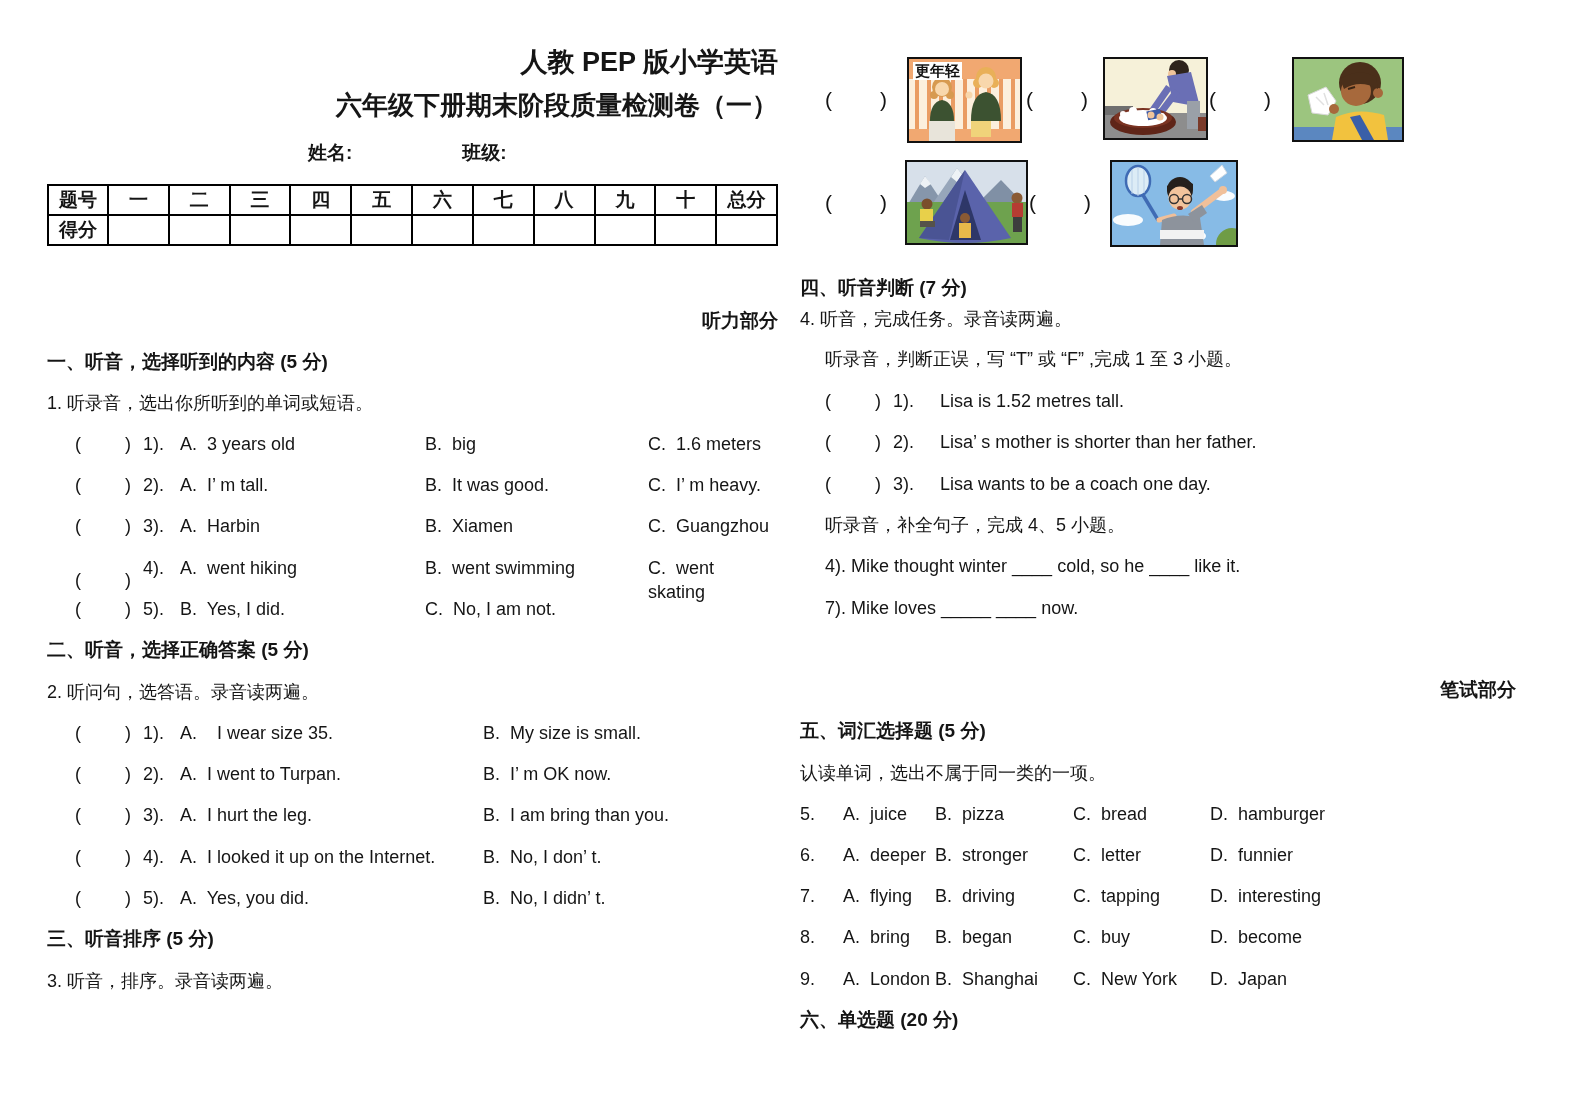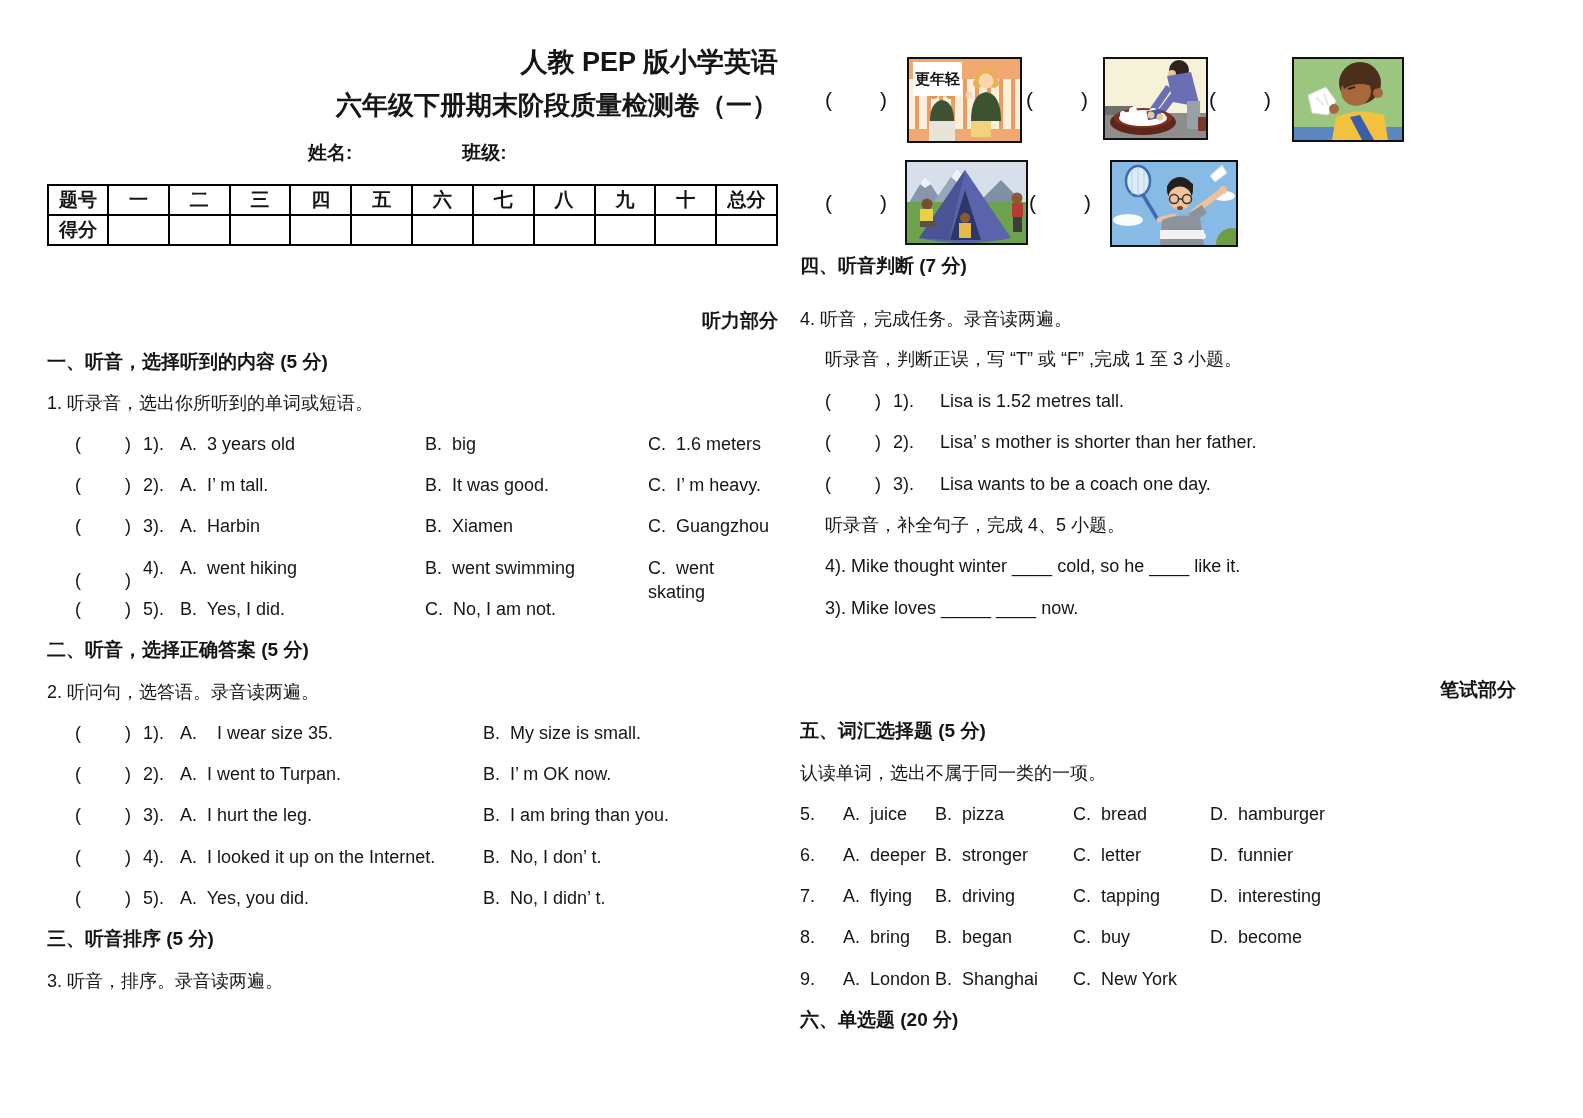--- a/index.html
+++ b/index.html
@@ -16,21 +16,21 @@
   .g-s2{grid-template-columns:68px 37px 303px 1fr;left:75px;width:700px}
   .g-tf{grid-template-columns:68px 47px 1fr;left:825px;width:690px}
   .g-v{grid-template-columns:43px 92px 138px 137px 1fr;left:800px;width:716px}
   .pg{display:inline-flex;align-items:center}
   .gap44{display:inline-block;width:44px}
   .pgimg{position:absolute;font-size:21px;line-height:24px}
   .gap48{display:inline-block;width:48px}
   .pic{position:absolute;border:2px solid #111;box-sizing:border-box;background:#fff}
   .pic svg{display:block;width:100%;height:100%}
   .pic-label{position:absolute;top:3px;left:4px;font-size:15px;font-weight:700;color:#111;
-             background:#ffffff;padding:8px 2px;line-height:18px}
+             background:#ffffff;padding:0 2px;line-height:18px}
   table.score{border-collapse:collapse;width:100%;height:100%;table-layout:fixed}
   table.score td{border:2px solid #000;text-align:center;font-size:19px;font-weight:700;padding:0}
   .score-wrap{position:absolute;left:47px;top:184px;width:731px;height:62px}
 </style>
 </head>
 <body>
 
 <div class="page">
 
   <div class="line t1 b ctr" style="top:50px;left:47px;width:731px">人教 PEP 版小学英语</div>
@@ -273,21 +273,21 @@
       <circle cx="62" cy="37" r="4.5" fill="none" stroke="#333333" stroke-width="1.5"></circle>
       <circle cx="75" cy="37" r="4.5" fill="none" stroke="#333333" stroke-width="1.5"></circle>
       <line x1="66" y1="37" x2="71" y2="37" stroke="#333333" stroke-width="1.5"></line>
       <ellipse cx="68" cy="46" rx="3" ry="2" fill="#8a3a2a"></ellipse>
       <path d="M50,58 Q68,50 88,56 L92,83 L48,83 Z" fill="#8d939c"></path>
       <rect x="48" y="68" width="44" height="9" fill="#f2f2f2"></rect>
       <polygon points="76,52 90,43 95,51 82,60" fill="#8d939c"></polygon>
     </svg>
   </div>
 
-  <div class="line h" style="top:254px;left:800px">四、听音判断 (7 分)</div>
+  <div class="line h" style="top:276px;left:800px">四、听音判断 (7 分)</div>
   <div class="line" style="top:307px;left:800px">4. 听音，完成任务。录音读两遍。</div>
   <div class="line" style="top:347px;left:825px">听录音，判断正误，写 “T” 或 “F” ,完成 1 至 3 小题。</div>
 
   <div class="line grid g-tf" style="top:389px">
     <span class="pg"><span>(</span><span class="gap44"></span><span>)</span></span>
     <span>1).</span>
     <span>Lisa is 1.52 metres tall.</span>
   </div>
   <div class="line grid g-tf" style="top:430px">
     <span class="pg"><span>(</span><span class="gap44"></span><span>)</span></span>
@@ -295,21 +295,21 @@
     <span>Lisa’ s mother is shorter than her father.</span>
   </div>
   <div class="line grid g-tf" style="top:472px">
     <span class="pg"><span>(</span><span class="gap44"></span><span>)</span></span>
     <span>3).</span>
     <span>Lisa wants to be a coach one day.</span>
   </div>
 
   <div class="line" style="top:513px;left:825px">听录音，补全句子，完成 4、5 小题。</div>
   <div class="line" style="top:554px;left:825px">4). Mike thought winter ____ cold, so he ____ like it.</div>
-  <div class="line" style="top:596px;left:825px">3). Mike loves _____ ____ now.</div>
+  <div class="line" style="top:596px;left:825px">7). Mike loves _____ ____ now.</div>
 
   <div class="line h ctr" style="top:678px;left:800px;width:716px">笔试部分</div>
 
   <div class="line h" style="top:719px;left:800px">五、词汇选择题 (5 分)</div>
   <div class="line" style="top:761px;left:800px">认读单词，选出不属于同一类的一项。</div>
 
   <div class="line grid g-v" style="top:802px">
     <span>5.</span>
     <span>A.  juice</span>
     <span>B.  pizza</span>
@@ -335,17 +335,18 @@
     <span>A.  bring</span>
     <span>B.  began</span>
     <span>C.  buy</span>
     <span>D.  become</span>
   </div>
   <div class="line grid g-v" style="top:967px">
     <span>9.</span>
     <span>A.  London</span>
     <span>B.  Shanghai</span>
     <span>C.  New York</span>
+    <span>D.  Japan</span>
   </div>
 
   <div class="line h" style="top:1008px;left:800px">六、单选题 (20 分)</div>
 
 </div>
 
 </body></html>

